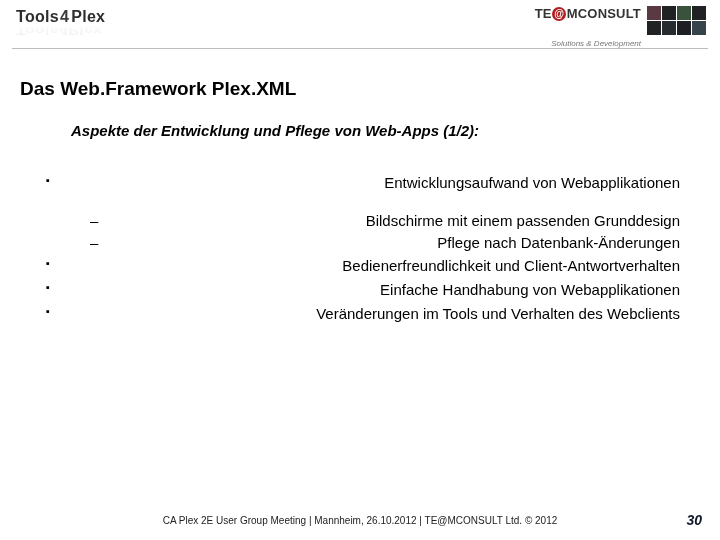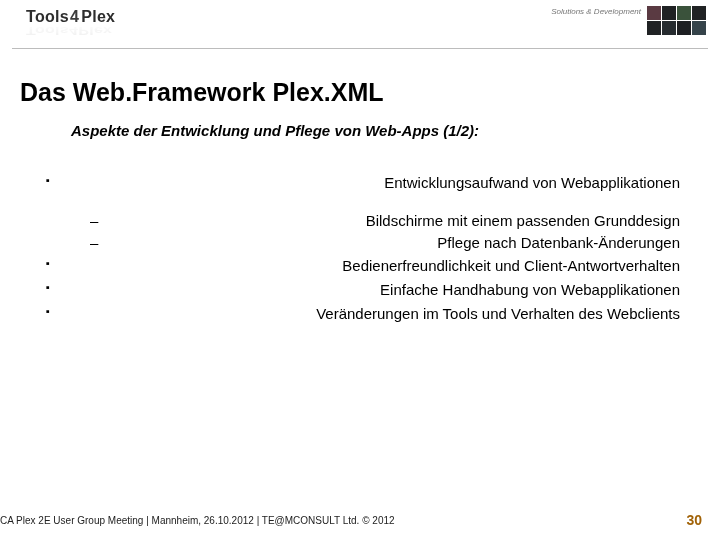--- a/index.html
+++ b/index.html
@@ -1,20 +1,20 @@
 <!DOCTYPE html>
 <html><head>
 <meta charset="utf-8">
 <style>
   * { margin: 0; padding: 0; box-sizing: border-box; }
   html, body { width: 720px; height: 540px; background: #fff; font-family: Arial, Helvetica, sans-serif; color: #000; }
   .slide { width: 720px; height: 540px; position: relative; }
 
   
-  .header { position: absolute; top: 0; left: 10px; right: 0; height: 56px; }
+  .header { position: absolute; top: 0; left: 0; right: 0; height: 56px; }
   .logo-left { position: absolute; top: 8px; left: 16px; display: flex; flex-direction: column; }
   .logo-left-line {
     font-size: 16px; font-weight: bold; letter-spacing: 0.3px;
     color: #2e2e2e; display: flex; align-items: baseline;
   }
   .logo-left-line .accent4 {
     color: #3c3c3c; font-weight: bold; margin-left: 1px;
   }
   .logo-left-line .plex { margin-left: 2px; }
   .logo-left-reflection {
@@ -27,44 +27,44 @@
   }
   .logo-right { position: absolute; top: 6px; right: 14px; display: flex; gap: 6px; align-items: flex-start; }
   .logo-right-text { display: flex; flex-direction: column; align-items: flex-end; }
   .logo-right-main { font-size: 13px; font-weight: bold; color: #333; letter-spacing: 0.2px; }
   .logo-right-main .at {
     display: inline-flex; align-items: center; justify-content: center;
     width: 14px; height: 14px; border-radius: 50%;
     background: #b02020; color: #fff; font-size: 10px; line-height: 14px;
     position: relative; top: -1px; margin: 0 0.5px;
   }
-  .logo-right-sub { font-size: 8px; color: #777; font-style: italic; margin-top: 1px; }
+  .logo-right-sub { font-size: 8px; color: #777; font-style: italic; margin-top: 17px; }
   .mosaic { display: grid; grid-template-columns: repeat(4, 14px); grid-template-rows: repeat(2, 14px); gap: 1px; }
   .mosaic div { width: 14px; height: 14px; }
   .m1{background:#5a3a42}.m2{background:#202224}.m3{background:#3a523b}.m4{background:#202224}
   .m5{background:#202224}.m6{background:#262b2f}.m7{background:#1d1f22}.m8{background:#35434a}
 
   .rule { position: absolute; top: 48px; left: 12px; right: 12px; height: 1px; background: #bcbcbc; }
 
   
-  .title { position: absolute; top: 78px; left: 20px; font-size: 25px; font-weight: bold; }
+  .title { position: absolute; top: 78px; left: 20px; font-size: 19px; font-weight: bold; }
   .subtitle { position: absolute; top: 122px; left: 28px; font-size: 15px; font-style: italic; font-weight: bold; margin-left: 43px; }
 
   
   .content { position: absolute; top: 172px; left: 46px; right: 40px; }
   ul.top { list-style: none; text-align: right; }
   ul.top > li { position: relative; padding-left: 30px; font-size: 15px; line-height: 1.45; margin-bottom: 2px; }
   ul.top > li::before { content: "\25AA"; position: absolute; left: 0; top: 1px; font-size: 11px; }
   ul.sub { list-style: none; margin-top: 16px; }
   ul.sub > li { position: relative; padding-left: 34px; font-size: 15px; line-height: 1.45; }
   ul.sub > li::before { content: "\2013"; position: absolute; left: 14px; top: 0; }
 
   
-  .footer { position: absolute; bottom: 14px; left: 0; right: 0; font-size: 10px; color: #222; }
-  .pagenum { position: absolute; bottom: 12px; right: 18px; font-size: 14px; font-weight: bold; color: #a16207; }
+  .footer { position: absolute; bottom: 14px; left: 0; right: 0; text-align: center; font-size: 10px; color: #222; }
+  .pagenum { position: absolute; bottom: 12px; right: 18px; font-size: 14px; font-weight: bold; color: #0f172a; font-style: italic; }
 </style>
 </head>
 <body>
 
 <div class="slide">
 
   <div class="header">
     <div class="logo-left">
       <div class="logo-left-line">
         <span>Tools</span>
@@ -73,20 +73,23 @@
       </div>
       <div class="logo-left-reflection" aria-hidden="true">
         <span>Tools</span>
         <span class="accent4">4</span>
         <span class="plex">Plex</span>
       </div>
     </div>
 
     <div class="logo-right">
       <div class="logo-right-text">
+        <div class="logo-right-main">
+          <span>TE</span><span class="at">@</span><span>MCONSULT</span>
+        </div>
         <div class="logo-right-sub">Solutions &amp; Development</div>
       </div>
       <div class="mosaic">
         <div class="m1"></div>
           <div class="m2"></div>
           <div class="m3"></div>
           <div class="m4"></div>
         <div class="m5"></div>
           <div class="m6"></div>
           <div class="m7"></div>

